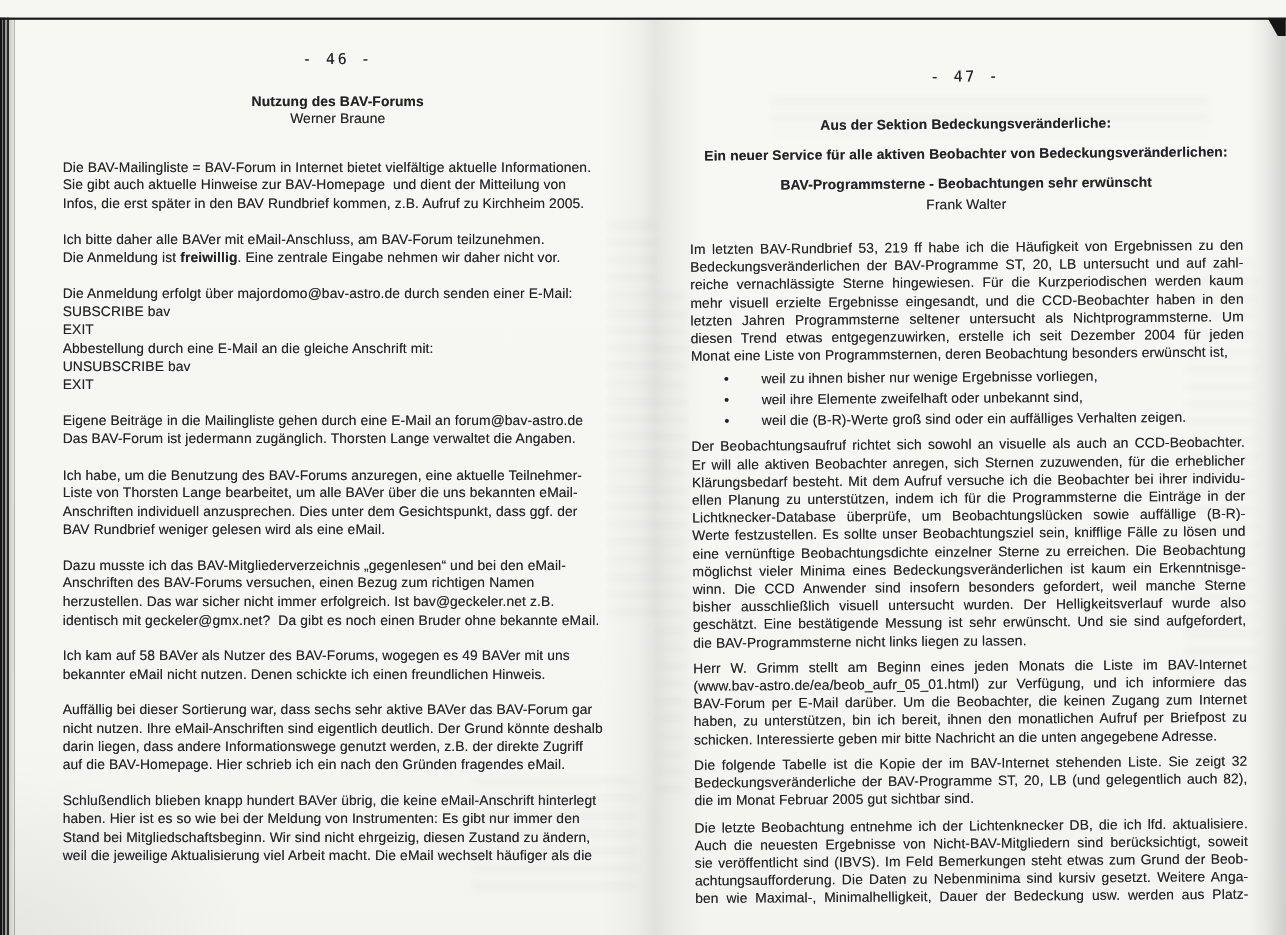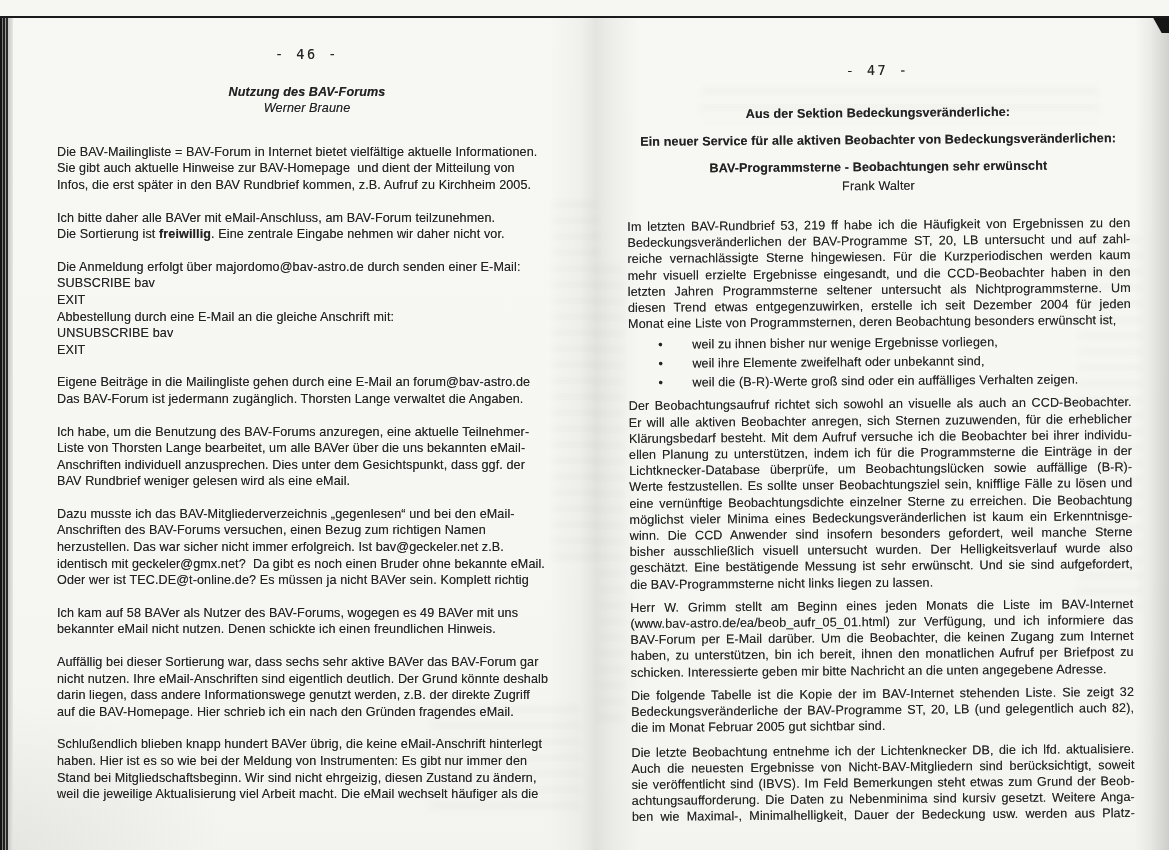--- a/index.html
+++ b/index.html
@@ -76,21 +76,21 @@
     font-family: "DejaVu Sans Mono", monospace;
     font-size: 13.5px; letter-spacing: 2.5px; text-align: center;
   }
   #left-col .pagenum  { margin-bottom: 21px; }
   #right-col .pagenum { margin-bottom: 27px; }
   .line { white-space: pre; }
   .lines-j .line { white-space: normal; }
   .lines-j .line.j { text-align: justify; text-align-last: justify; }
   .para { margin: 0 0 16px 0; }
   #right-col .para { margin: 0 0 8px 0; }
-  .title-block { margin-bottom: 27px; font-style: italic; }
+  .title-block { margin-bottom: 27px; }
   .h-line { font-weight: 700; }
   #right-col .h1 { margin-bottom: 11px; }
   #right-col .h2 { margin-bottom: 10px; }
   #right-col .h3 { margin-bottom: 3px;  }
   #right-col .author { margin-bottom: 23px; }
   .comm-head { margin: 34px 0 17px 0; }
   .bullets { margin: 0 0 5px 0; padding-left: 30px; }
   .bullet-row { display: flex; line-height: 19px; }
   .bullet-dot { width: 34px; flex: none; }
   #right-col .p1 { margin-bottom: 4px; }
@@ -118,21 +118,21 @@
     </div>
 
     <div class="para">
         <div class="line">Die BAV-Mailingliste = BAV-Forum in Internet bietet vielfältige aktuelle Informationen.</div>
         <div class="line">Sie gibt auch aktuelle Hinweise zur BAV-Homepage  und dient der Mitteilung von</div>
         <div class="line">Infos, die erst später in den BAV Rundbrief kommen, z.B. Aufruf zu Kirchheim 2005.</div>
       </div>
 
     <div class="para">
       <div class="line">Ich bitte daher alle BAVer mit eMail-Anschluss, am BAV-Forum teilzunehmen.</div>
-      <div class="line"><span>Die Sortierung ist </span><span class="bold">freiwillig</span><span>. Eine zentrale Eingabe nehmen wir daher nicht vor.</span></div>
+      <div class="line"><span>Die Anmeldung ist </span><span class="bold">freiwillig</span><span>. Eine zentrale Eingabe nehmen wir daher nicht vor.</span></div>
     </div>
 
     <div class="para">
         <div class="line">Die Anmeldung erfolgt über majordomo@bav-astro.de durch senden einer E-Mail:</div>
         <div class="line">SUBSCRIBE bav</div>
         <div class="line">EXIT</div>
         <div class="line">Abbestellung durch eine E-Mail an die gleiche Anschrift mit:</div>
         <div class="line">UNSUBSCRIBE bav</div>
         <div class="line">EXIT</div>
       </div>
@@ -147,21 +147,20 @@
         <div class="line">Ich habe, um die Benutzung des BAV-Forums anzuregen, eine aktuelle Teilnehmer-</div>
         <div class="line">Liste von Thorsten Lange bearbeitet, um alle BAVer über die uns bekannten eMail-</div>
         <div class="line">Anschriften individuell anzusprechen. Dies unter dem Gesichtspunkt, dass ggf. der</div>
         <div class="line">BAV Rundbrief weniger gelesen wird als eine eMail.</div>
       </div>
     <div class="para">
         <div class="line">Dazu musste ich das BAV-Mitgliederverzeichnis „gegenlesen“ und bei den eMail-</div>
         <div class="line">Anschriften des BAV-Forums versuchen, einen Bezug zum richtigen Namen</div>
         <div class="line">herzustellen. Das war sicher nicht immer erfolgreich. Ist bav@geckeler.net z.B.</div>
         <div class="line">identisch mit geckeler@gmx.net?  Da gibt es noch einen Bruder ohne bekannte eMail.</div>
-        <div class="line">Oder wer ist TEC.DE@t-online.de? Es müssen ja nicht BAVer sein. Komplett richtig</div>
       </div>
     <div class="para">
         <div class="line">Ich kam auf 58 BAVer als Nutzer des BAV-Forums, wogegen es 49 BAVer mit uns</div>
         <div class="line">bekannter eMail nicht nutzen. Denen schickte ich einen freundlichen Hinweis.</div>
       </div>
     <div class="para">
         <div class="line">Auffällig bei dieser Sortierung war, dass sechs sehr aktive BAVer das BAV-Forum gar</div>
         <div class="line">nicht nutzen. Ihre eMail-Anschriften sind eigentlich deutlich. Der Grund könnte deshalb</div>
         <div class="line">darin liegen, dass andere Informationswege genutzt werden, z.B. der direkte Zugriff</div>
         <div class="line">auf die BAV-Homepage. Hier schrieb ich ein nach den Gründen fragendes eMail.</div>

